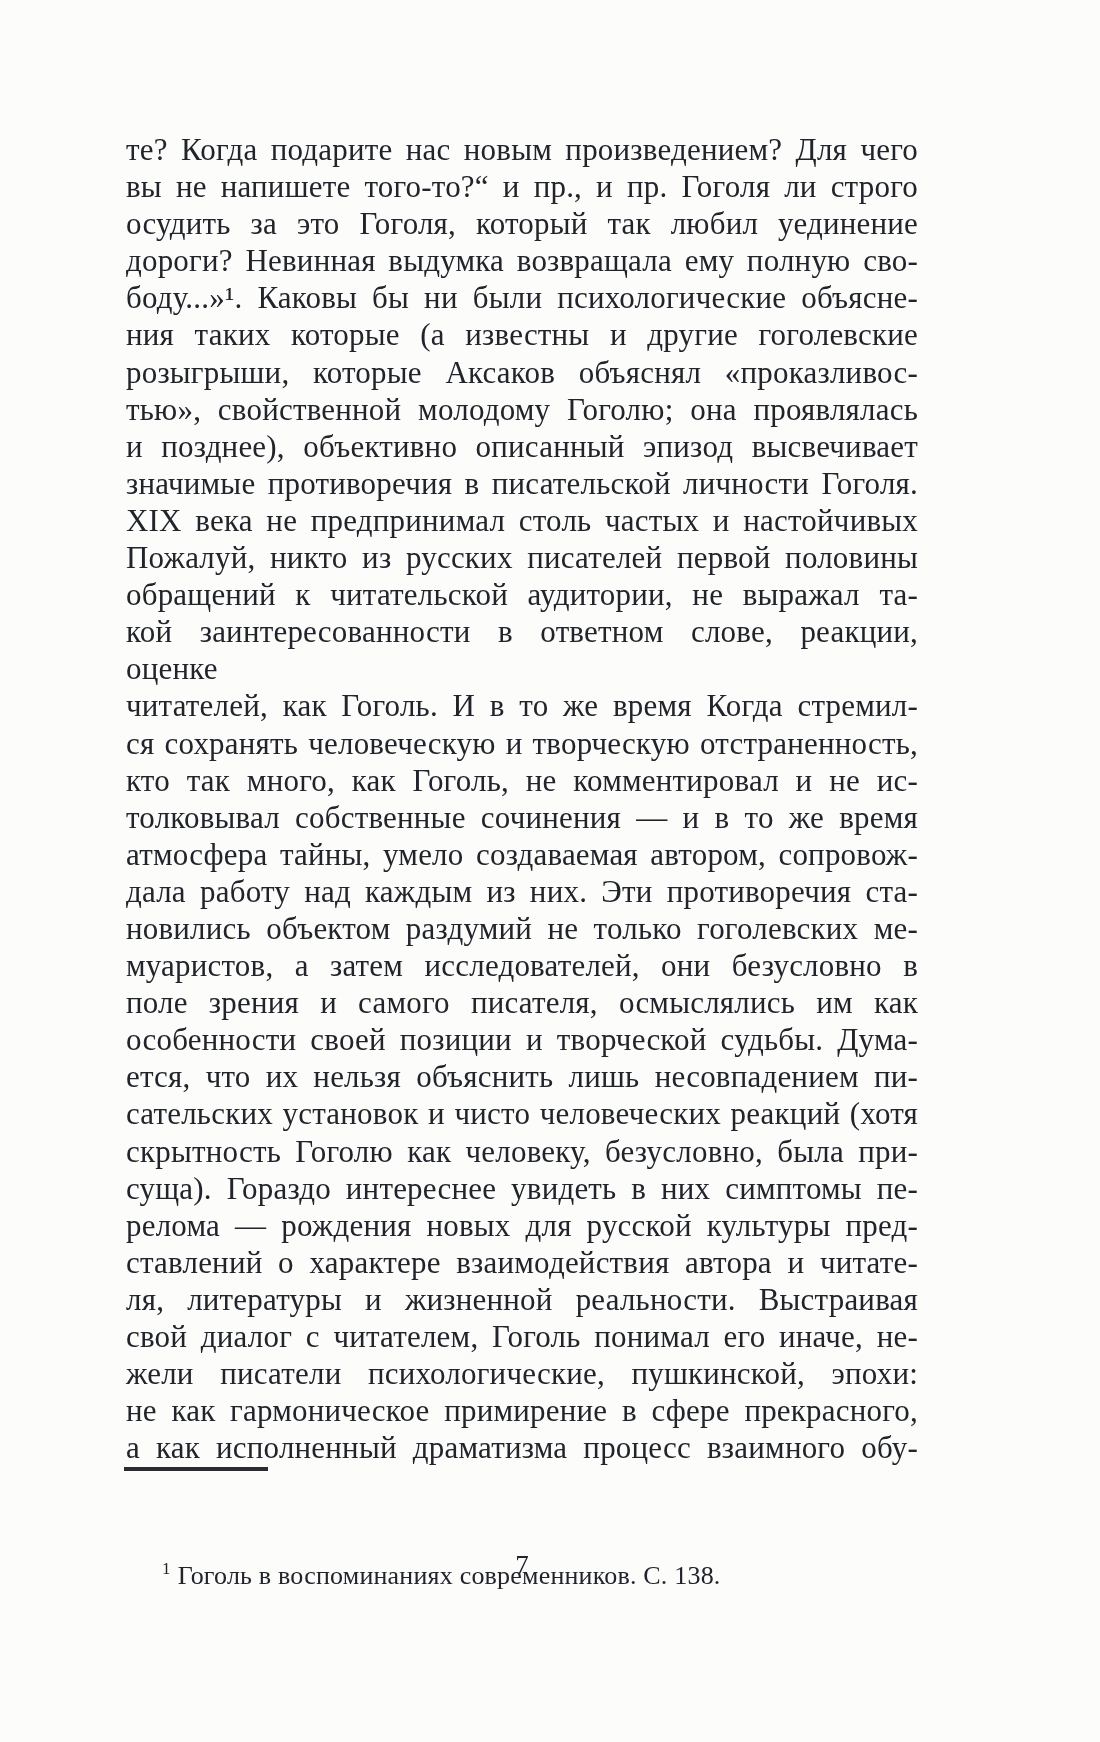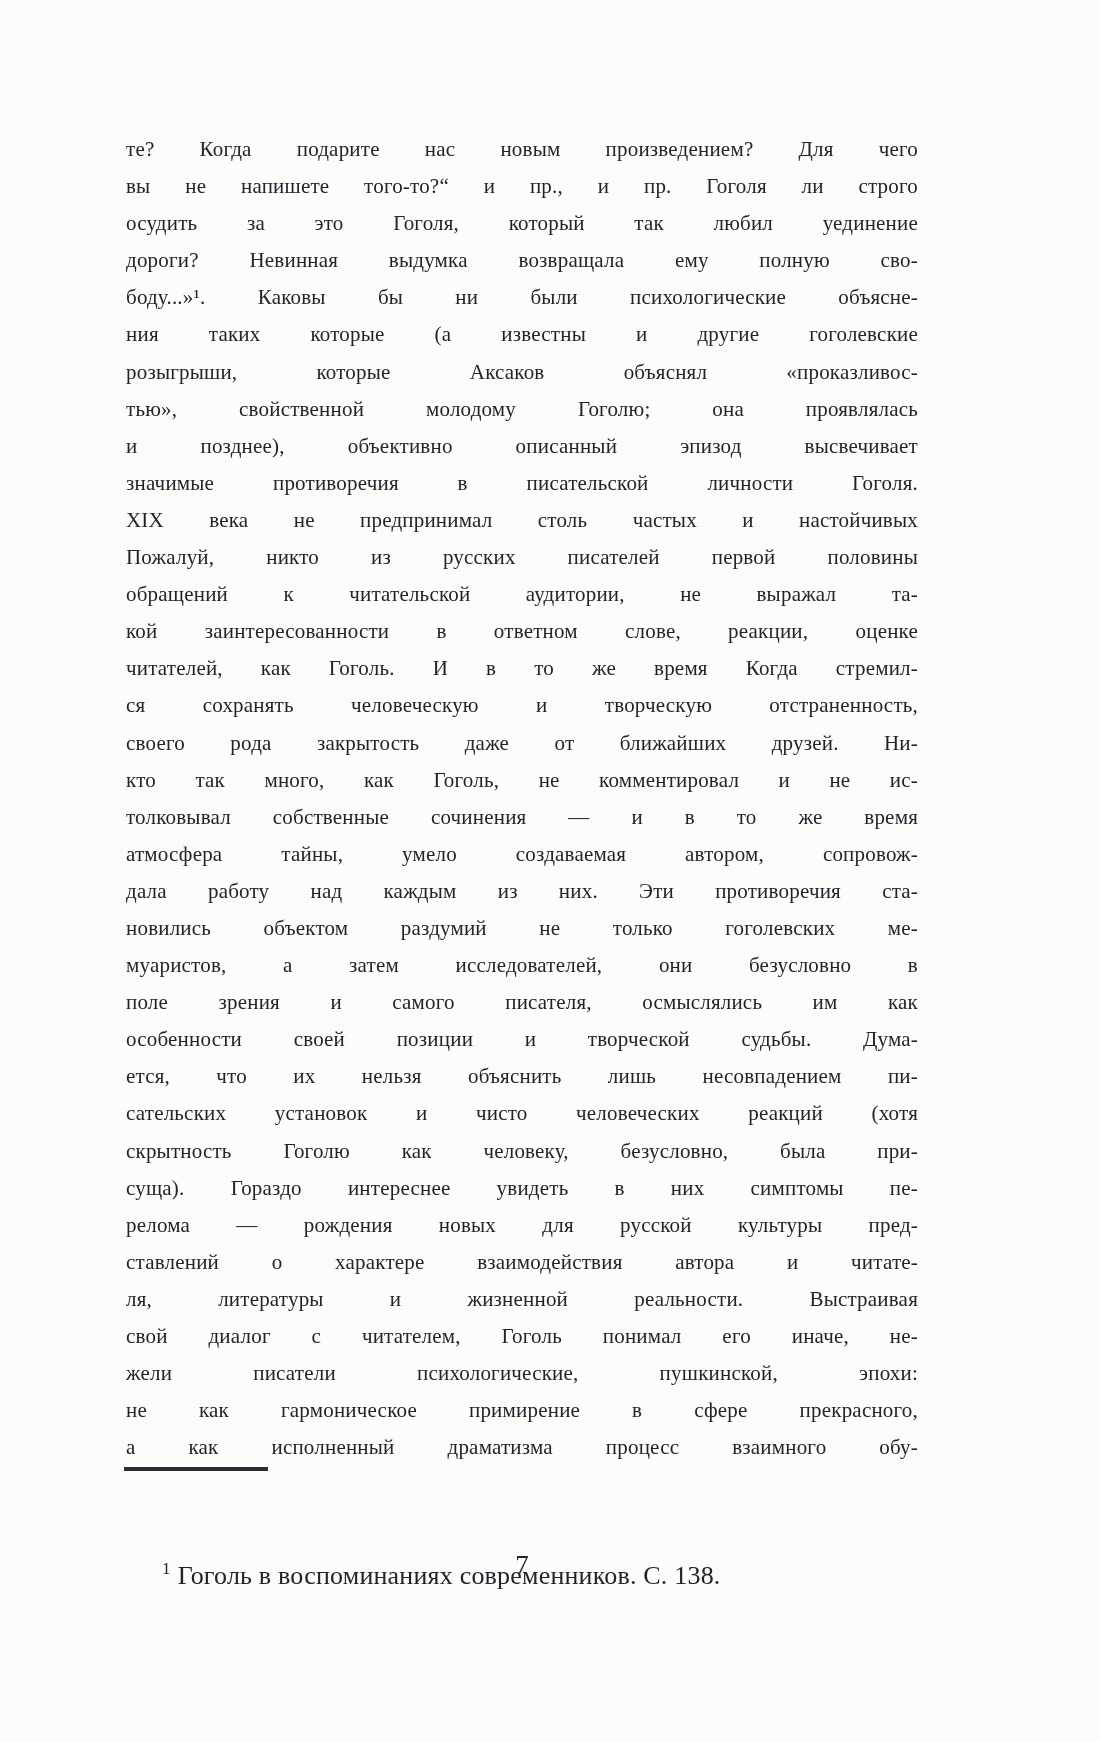--- a/index.html
+++ b/index.html
@@ -18,21 +18,21 @@
   }
   .text-block {
     position: absolute;
     left: 126px;
     top: 131px;
     width: 792px;
   }
   .text-block p.line {
     margin: 0;
     padding: 0;
-    font-size: 21px;
+    font-size: 31px;
     line-height: 37.1px;
     text-align: justify;
     text-align-last: justify;
     letter-spacing: 0.2px;
   }
   .footnote-rule {
     position: absolute;
     left: 124px;
     top: 1467px;
     width: 144px;
@@ -81,21 +81,20 @@
       <p class="line">розыгрыши, которые Аксаков объяснял «проказливос-</p>
       <p class="line">тью», свойственной молодому Гоголю; она проявлялась</p>
       <p class="line">и позднее), объективно описанный эпизод высвечивает</p>
       <p class="line">значимые противоречия в писательской личности Гоголя.</p>
       <p class="line">XIX века не предпринимал столь частых и настойчивых</p>
       <p class="line">Пожалуй, никто из русских писателей первой половины</p>
       <p class="line">обращений к читательской аудитории, не выражал та-</p>
       <p class="line">кой заинтересованности в ответном слове, реакции, оценке</p>
       <p class="line">читателей, как Гоголь. И в то же время Когда стремил-</p>
       <p class="line">ся сохранять человеческую и творческую отстраненность,</p>
-      <p class="line">своего рода закрытость даже от ближайших друзей. Ни-</p>
       <p class="line">кто так много, как Гоголь, не комментировал и не ис-</p>
       <p class="line">толковывал собственные сочинения — и в то же время</p>
       <p class="line">атмосфера тайны, умело создаваемая автором, сопровож-</p>
       <p class="line">дала работу над каждым из них. Эти противоречия ста-</p>
       <p class="line">новились объектом раздумий не только гоголевских ме-</p>
       <p class="line">муаристов, а затем исследователей, они безусловно в</p>
       <p class="line">поле зрения и самого писателя, осмыслялись им как</p>
       <p class="line">особенности своей позиции и творческой судьбы. Дума-</p>
       <p class="line">ется, что их нельзя объяснить лишь несовпадением пи-</p>
       <p class="line">сательских установок и чисто человеческих реакций (хотя</p>

